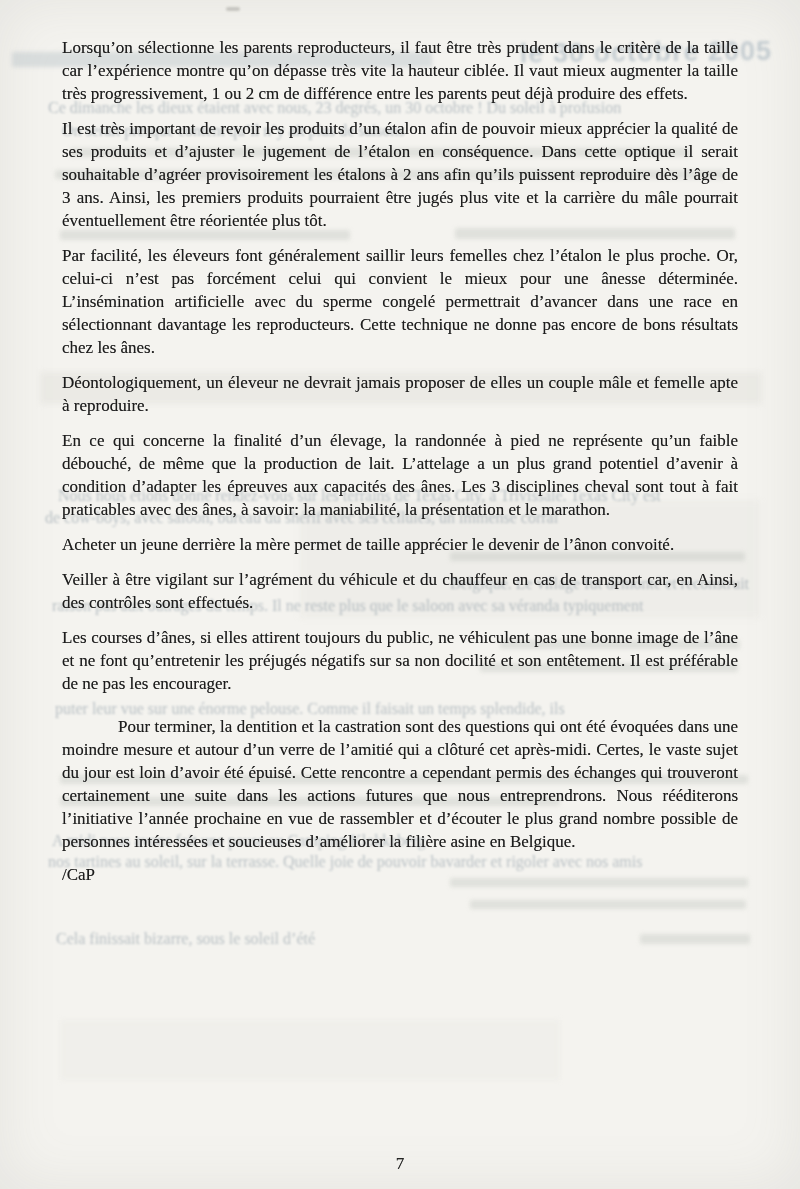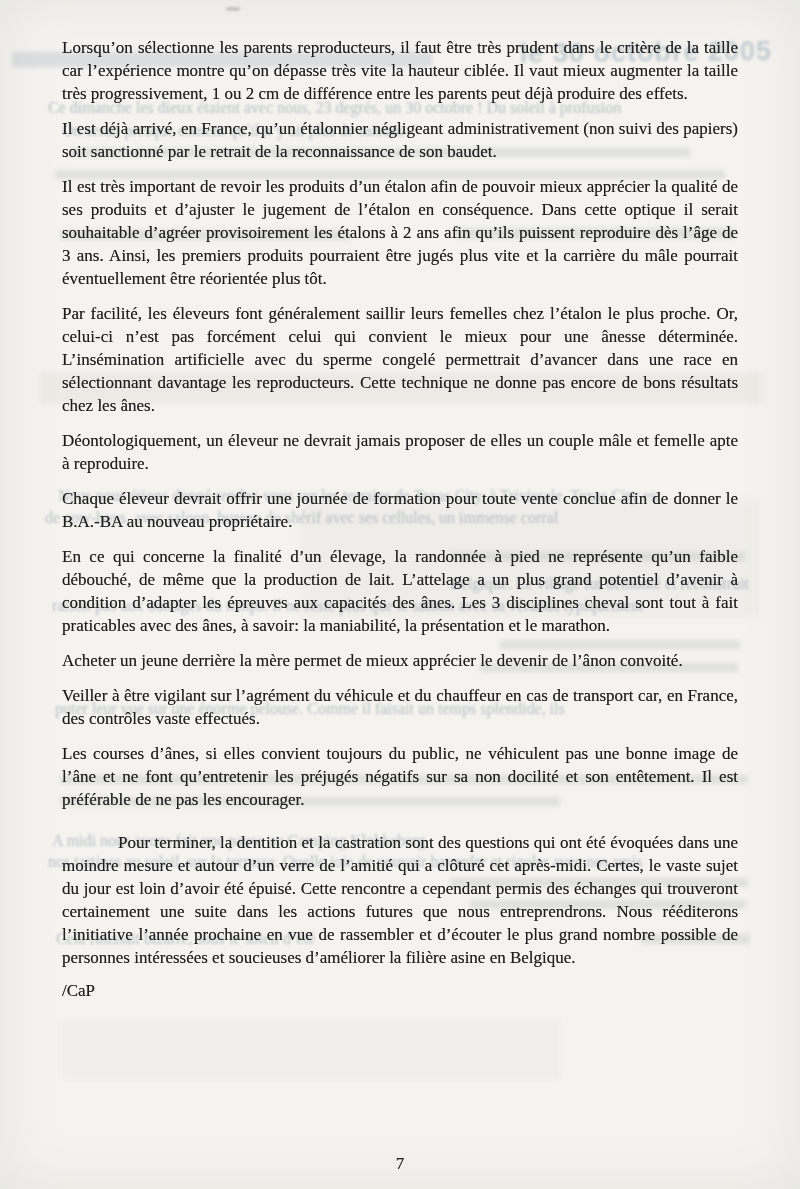--- a/index.html
+++ b/index.html
@@ -152,27 +152,25 @@
     <div class="ghost g4">Belgique. Le village fut démonté et reconstruit</div>
     <div class="ghost g5">raison pas aux outrages du temps. Il ne reste plus que le saloon avec sa véranda typiquement</div>
     <div class="ghost g6">puter leur vue sur une énorme pelouse. Comme il faisait un temps splendide, ils</div>
     <div class="ghost g7">A midi nous avons fait une pause au Camping Klokkeberg</div>
     <div class="ghost g8">nos tartines au soleil, sur la terrasse. Quelle joie de pouvoir bavarder et rigoler avec nos amis</div>
     <div class="ghost g9">Cela finissait bizarre, sous le soleil d’été</div>
   </div>
 
   <div class="content">
     <p class="para">Lorsqu’on sélectionne les parents reproducteurs, il faut être très prudent dans le critère de la taille car l’expérience montre qu’on dépasse très vite la hauteur ciblée. Il vaut mieux augmenter la taille très progressivement, 1 ou 2 cm de différence entre les parents peut déjà produire des effets.</p>
-    <p class="para">Il est déjà arrivé, en France, qu’un étalonnier négligeant administrativement (non suivi des papiers) soit sanctionné par le retrait de la reconnaissance de son baudet.</p>
     <p class="para">Il est très important de revoir les produits d’un étalon afin de pouvoir mieux apprécier la qualité de ses produits et d’ajuster le jugement de l’étalon en conséquence. Dans cette optique il serait souhaitable d’agréer provisoirement les étalons à 2 ans afin qu’ils puissent reproduire dès l’âge de 3 ans. Ainsi, les premiers produits pourraient être jugés plus vite et la carrière du mâle pourrait éventuellement être réorientée plus tôt.</p>
     <p class="para">Par facilité, les éleveurs font généralement saillir leurs femelles chez l’étalon le plus proche. Or, celui-ci n’est pas forcément celui qui convient le mieux pour une ânesse déterminée. L’insémination artificielle avec du sperme congelé permettrait d’avancer dans une race en sélectionnant davantage les reproducteurs. Cette technique ne donne pas encore de bons résultats chez les ânes.</p>
     <p class="para">Déontologiquement, un éleveur ne devrait jamais proposer de elles un couple mâle et femelle apte à reproduire.</p>
-    <p class="para">Chaque éleveur devrait offrir une journée de formation pour toute vente conclue afin de donner le B.A.-BA au nouveau propriétaire.</p>
     <p class="para">En ce qui concerne la finalité d’un élevage, la randonnée à pied ne représente qu’un faible débouché, de même que la production de lait. L’attelage a un plus grand potentiel d’avenir à condition d’adapter les épreuves aux capacités des ânes. Les 3 disciplines cheval sont tout à fait praticables avec des ânes, à savoir: la maniabilité, la présentation et le marathon.</p>
-    <p class="para">Acheter un jeune derrière la mère permet de mieux apprécier le devenir de l’ânon convoité.</p>
-    <p class="para">Veiller à être vigilant sur l’agrément du véhicule et du chauffeur en cas de transport car, en France, des contrôles vaste effectués.</p>
-    <p class="para">Les courses d’ânes, si elles convient toujours du public, ne véhiculent pas une bonne image de l’âne et ne font qu’entretenir les préjugés négatifs sur sa non docilité et son entêtement. Il est préférable de ne pas les encourager.</p>
+    <p class="para">Acheter un jeune derrière la mère permet de taille apprécier le devenir de l’ânon convoité.</p>
+    <p class="para">Veiller à être vigilant sur l’agrément du véhicule et du chauffeur en cas de transport car, en Ainsi, des contrôles sont effectués.</p>
+    <p class="para">Les courses d’ânes, si elles attirent toujours du public, ne véhiculent pas une bonne image de l’âne et ne font qu’entretenir les préjugés négatifs sur sa non docilité et son entêtement. Il est préférable de ne pas les encourager.</p>
     <p class="para indent">Pour terminer, la dentition et la castration sont des questions qui ont été évoquées dans une moindre mesure et autour d’un verre de l’amitié qui a clôturé cet après-midi. Certes, le vaste sujet du jour est loin d’avoir été épuisé. Cette rencontre a cependant permis des échanges qui trouveront certainement une suite dans les actions futures que nous entreprendrons. Nous rééditerons l’initiative l’année prochaine en vue de rassembler et d’écouter le plus grand nombre possible de personnes intéressées et soucieuses d’améliorer la filière asine en Belgique.</p>
     <div class="signature">/CaP</div>
   </div>
 
   <div class="page-number">7</div>
 </div>
 
 </body></html>

